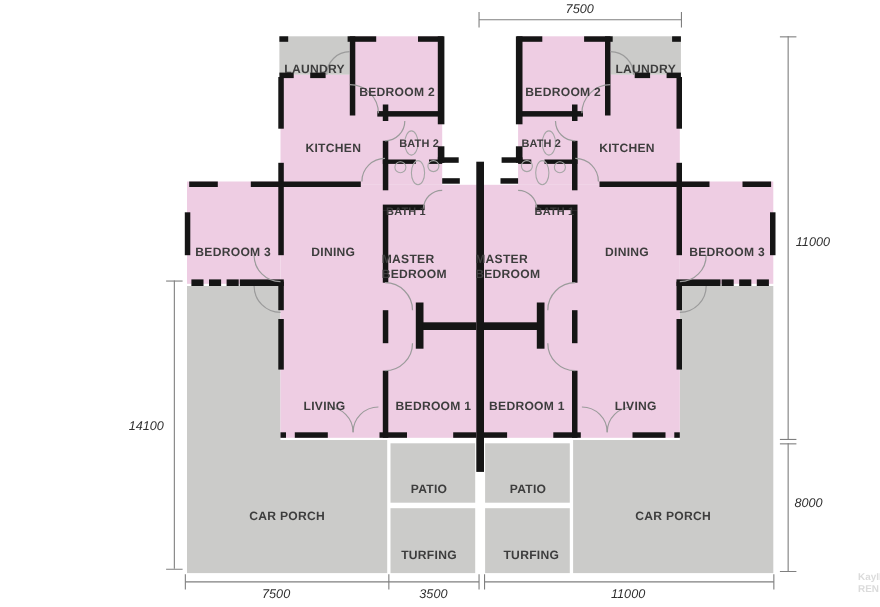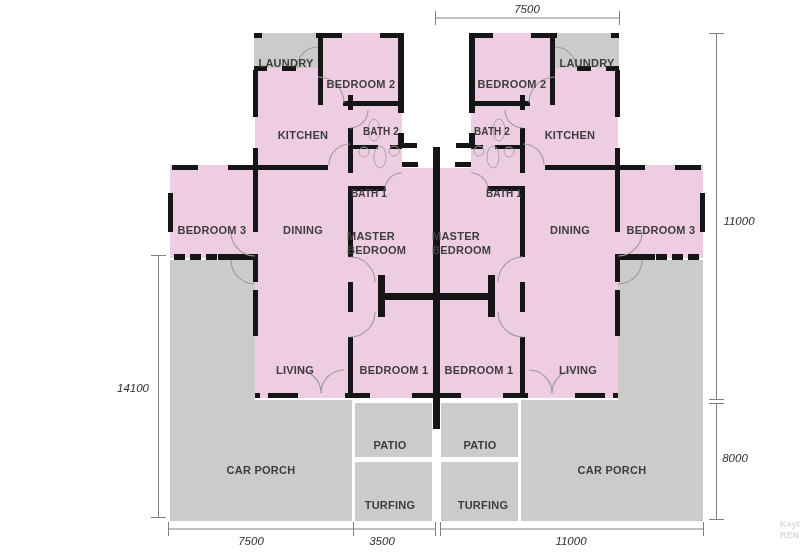--- a/index.html
+++ b/index.html
@@ -212,21 +212,21 @@
   <div class="rl" style="left:479px;top:352px">BEDROOM 1</div>
   <div class="rl" style="left:480px;top:427px">PATIO</div>
   <div class="rl" style="left:483px;top:487px">TURFING</div>
   <div class="rl" style="left:612px;top:452px">CAR PORCH</div>
 
   <div class="dim" style="left:527px;top:9px">7500</div>
   <div class="dim" style="left:739px;top:221px">11000</div>
   <div class="dim" style="left:735px;top:458px">8000</div>
   <div class="dim" style="left:133px;top:388px">14100</div>
   <div class="dim" style="left:251px;top:541px">7500</div>
-  <div class="dim" style="left:382px;top:541px">3500</div>
+  <div class="dim" style="left:394px;top:541px">3500</div>
   <div class="dim" style="left:571px;top:541px">11000</div>
 
   <div class="wm">
     <div>KayII</div>
     <div>REN</div>
   </div>
 
 </div>
 
 </body></html>

